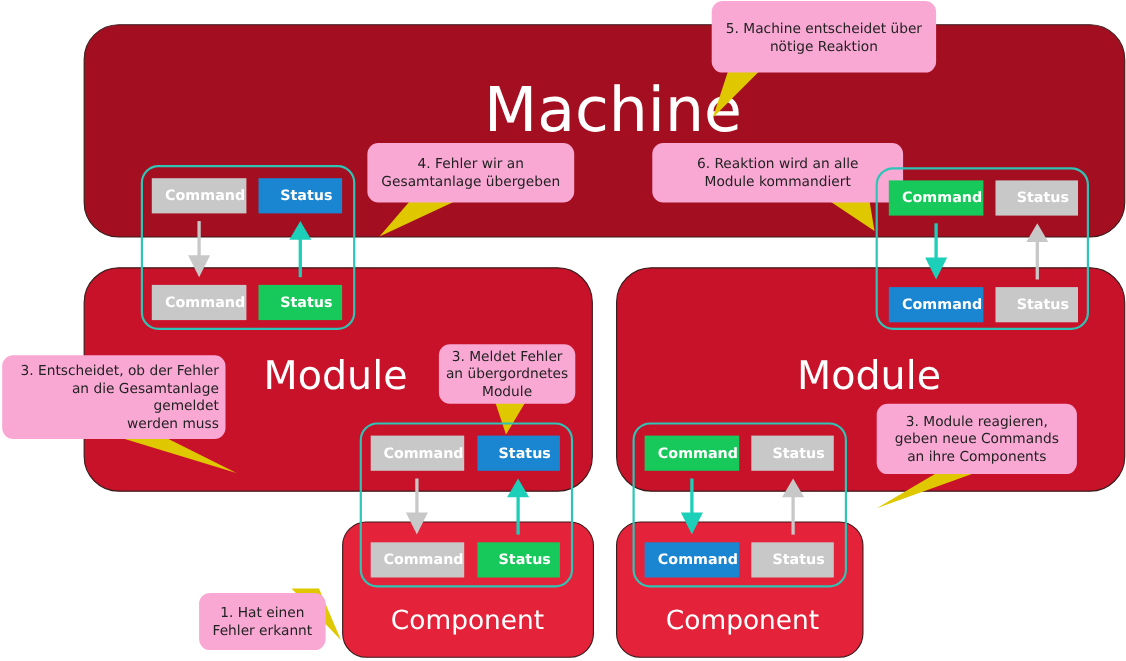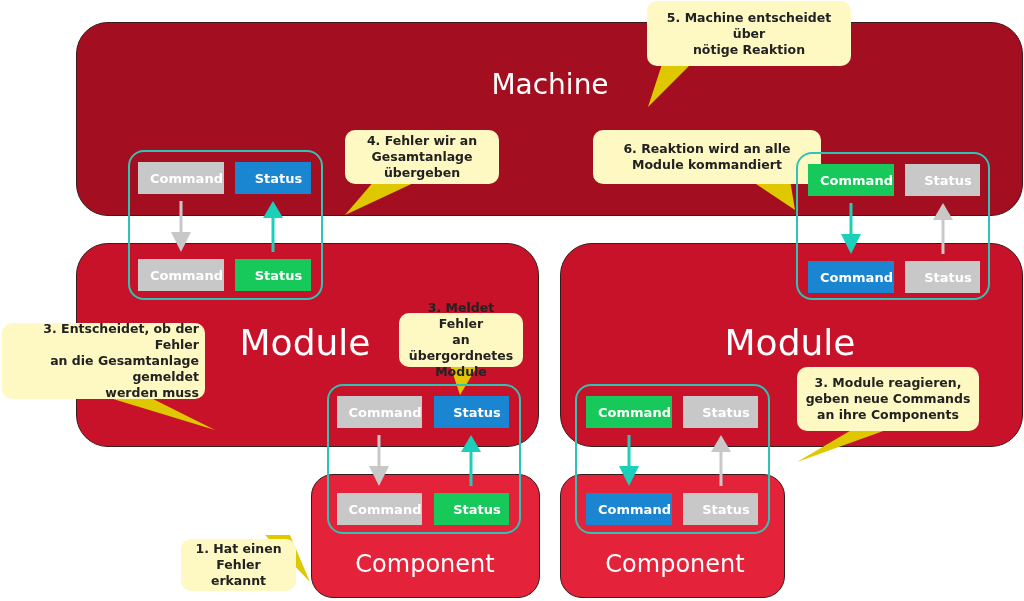--- a/index.html
+++ b/index.html
@@ -4,31 +4,31 @@
 <style>
   html, body { margin:0; padding:0; background:#ffffff; }
   body { width:1024px; height:601px; position:relative; overflow:hidden; font-family:"DejaVu Sans", sans-serif; }
   .box { position:absolute; border:1.5px solid #3a1a1a; box-sizing:border-box; border-radius:32px; }
   .machine { left:76px; top:22px; width:947px; height:194px; background:#a30f20; }
   .module-l { left:76px; top:243px; width:463px; height:204px; background:#c8122a; }
   .module-r { left:560px; top:243px; width:463px; height:204px; background:#c8122a; }
   .comp-l { left:311px; top:474px; width:229px; height:124px; background:#e4223a; border-radius:22px; }
   .comp-r { left:560px; top:474px; width:225px; height:124px; background:#e4223a; border-radius:22px; }
   .title { position:absolute; color:#ffffff; text-align:center; white-space:nowrap; }
-  .t-machine { left:440px; top:68px; width:220px; font-size:28px; }
+  .t-machine { left:440px; top:68px; width:220px; font-size:56px; }
   .t-module-l { left:215px; top:322px; width:180px; font-size:36px; }
   .t-module-r { left:700px; top:322px; width:180px; font-size:36px; }
   .t-comp-l { left:330px; top:550px; width:190px; font-size:24px; }
   .t-comp-r { left:580px; top:550px; width:190px; font-size:24px; }
   .group { position:absolute; border:2.5px solid #2ec4b6; border-radius:16px; box-sizing:border-box; }
   .chip { position:absolute; color:#ffffff; font-weight:bold; font-size:13px; display:flex; align-items:center; justify-content:center; box-sizing:border-box;padding-left:11px; }
   .gray { background:#c8c8c8; }
   .blue { background:#1a85d0; }
   .green { background:#17c95a; }
-  .callout { position:absolute; background:#fef9c3; border-radius:10px; color:#222; font-size:12.5px; text-align:center; line-height:16px; display:flex; align-items:center; justify-content:center; box-sizing:border-box; padding:20px 6px; white-space:pre-line;font-weight:bold; }
+  .callout { position:absolute; background:#f9a8d4; border-radius:10px; color:#222; font-size:12.5px; text-align:center; line-height:16px; display:flex; align-items:center; justify-content:center; box-sizing:border-box; padding:20px 6px; white-space:pre-line; }
   svg.tails { position:absolute; left:0; top:0; width:1024px; height:601px; pointer-events:none; }
 </style>
 </head>
 <body>
 
 <div class="box machine"></div>
 <div class="box module-l"></div>
 <div class="box module-r"></div>
 <div class="box comp-l"></div>
 <div class="box comp-r"></div>
@@ -50,21 +50,21 @@
 </svg>
 
 <div class="callout" style="left:181px;top:495px;width:115px;height:52px;margin-top:44px;">1. Hat einen
 Fehler erkannt</div>
 <div class="callout" style="left:399px;top:313px;width:124px;height:54px;">3. Meldet Fehler
 an übergordnetes
 Module</div>
 <div class="callout" style="left:2px;top:323px;width:203px;height:76px;text-align:right;">3. Entscheidet, ob der Fehler
 an die Gesamtanlage gemeldet
 werden muss</div>
-<div class="callout" style="left:345px;top:130px;width:154px;height:54px;">4. Fehler wir an
+<div class="callout" style="left:334px;top:130px;width:188px;height:54px;">4. Fehler wir an
 Gesamtanlage übergeben</div>
 <div class="callout" style="left:647px;top:1px;width:204px;height:65px;">5. Machine entscheidet über
 nötige Reaktion</div>
 <div class="callout" style="left:593px;top:130px;width:228px;height:54px;">6. Reaktion wird an alle
 Module kommandiert</div>
 <div class="callout" style="left:797px;top:367px;width:182px;height:64px;">3. Module reagieren,
 geben neue Commands
 an ihre Components</div>
 
 <div class="group" style="left:128px;top:150px;width:195px;height:150px;"></div>

